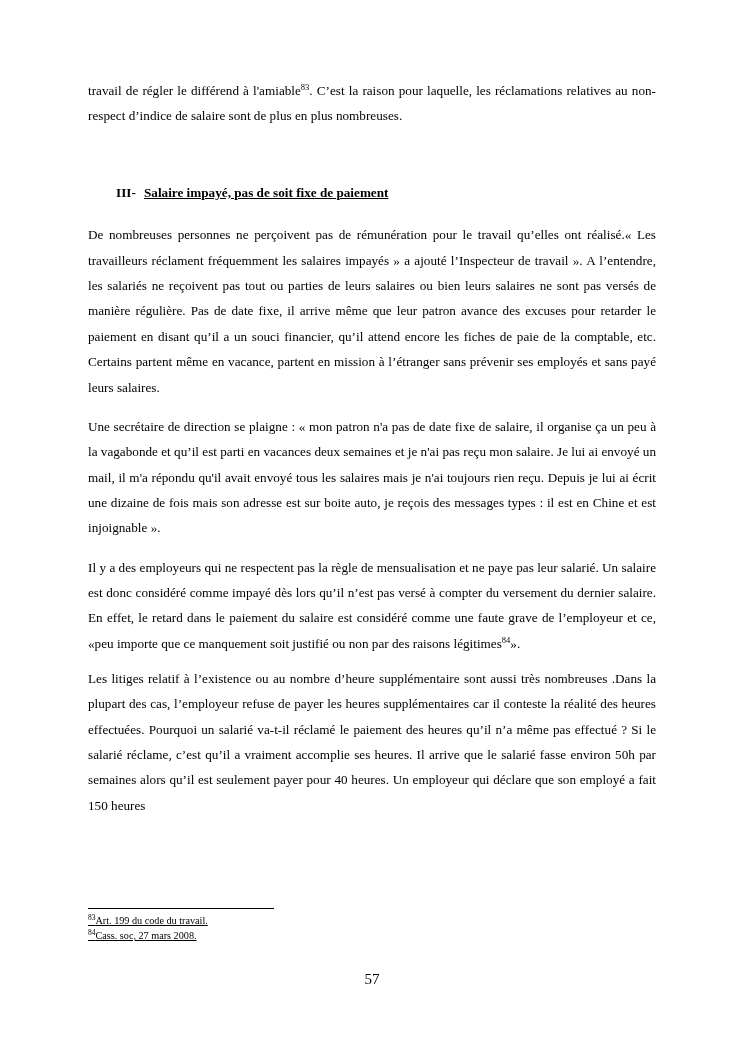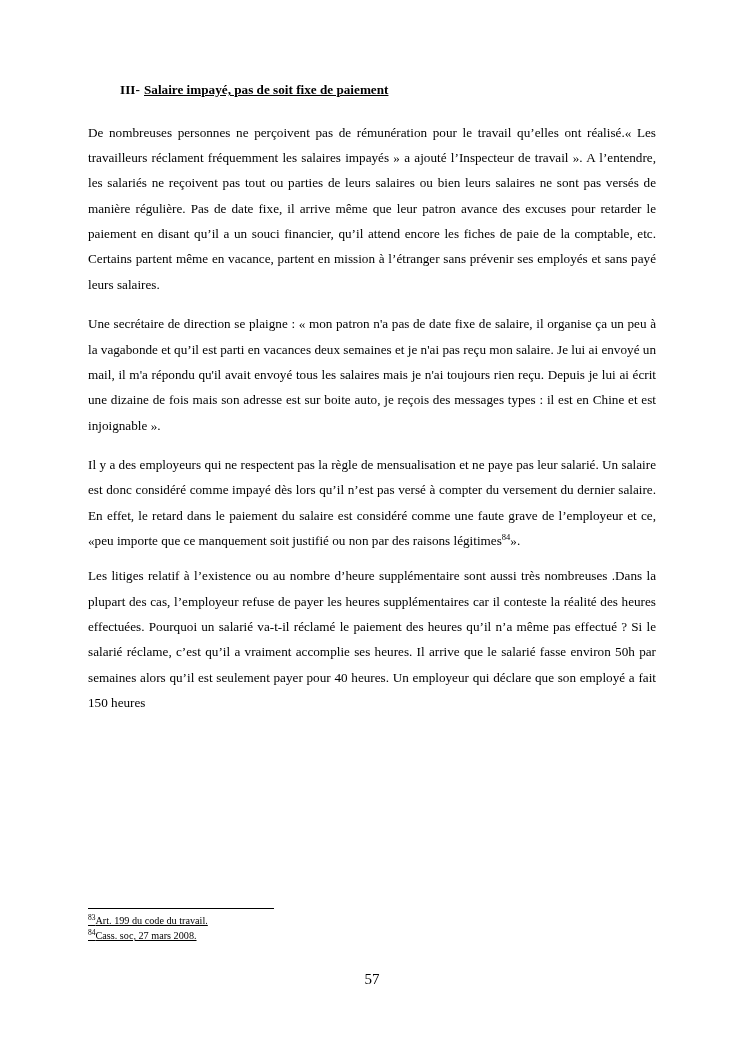--- a/index.html
+++ b/index.html
@@ -42,21 +42,20 @@
     font-size: 13.2px;
     line-height: 1.8;
     display: block;
   }
   .heading .num {
     display: inline-block;
     width: 56px;
     padding-left: 28px;
     box-sizing: border-box;
     font-weight: bold;
-    text-align: center;
   }
   .heading .txt {
     font-weight: bold;
     text-decoration: underline;
   }
   .heading-2 {
     margin-top: 18px;
     margin-bottom: 16px;
   }
   sup {
@@ -94,20 +93,21 @@
     text-align: center;
     font-size: 15px;
     margin-top: 11px;
   }
 </style>
 </head>
 <body>
 
 <div class="page">
 
+  <p class="body-text first-para"><span>travail de régler le différend à l'amiable</span><sup>83</sup><span>. C’est la raison pour laquelle, les réclamations relatives au non-respect d’indice de salaire sont de plus en plus nombreuses.</span></p>
 
   <div class="heading"><span class="num">III-</span><span class="txt">Salaire impayé, pas de soit fixe de paiement</span></div>
 
   <p class="body-text">De nombreuses personnes ne perçoivent pas de rémunération pour le travail qu’elles ont réalisé.« Les travailleurs réclament fréquemment les salaires impayés » a ajouté l’Inspecteur de travail ». A l’entendre, les salariés ne reçoivent pas tout ou parties de leurs salaires ou bien leurs salaires ne sont pas versés de manière régulière. Pas de date fixe, il arrive même que leur patron avance des excuses pour retarder le paiement en disant qu’il a un souci financier, qu’il attend encore  les fiches de paie de la comptable, etc. Certains partent même en vacance, partent en mission à l’étranger sans prévenir ses employés et sans payé leurs salaires.</p>
 
   <p class="body-text">Une secrétaire de direction se plaigne : « mon patron n'a pas de date fixe de salaire, il organise ça un peu à la vagabonde  et qu’il est parti en vacances deux semaines et je n'ai pas reçu mon salaire. Je lui ai envoyé un mail, il m'a répondu qu'il avait envoyé tous les salaires  mais je n'ai toujours rien reçu. Depuis je lui ai écrit une dizaine de fois mais son adresse est sur boite auto, je reçois des messages types : il est en Chine et est injoignable ».</p>
 
   <p class="body-text para-tight"><span>Il y a des employeurs qui ne respectent pas la règle de mensualisation et ne paye pas leur salarié. Un salaire est donc considéré comme impayé dès lors qu’il n’est pas versé à compter du versement du dernier salaire. En effet, le retard dans le paiement du salaire est considéré comme une faute grave de l’employeur et ce, «peu importe que ce manquement soit justifié ou non par des raisons légitimes</span><sup>84</sup><span>».</span></p>
 
 

